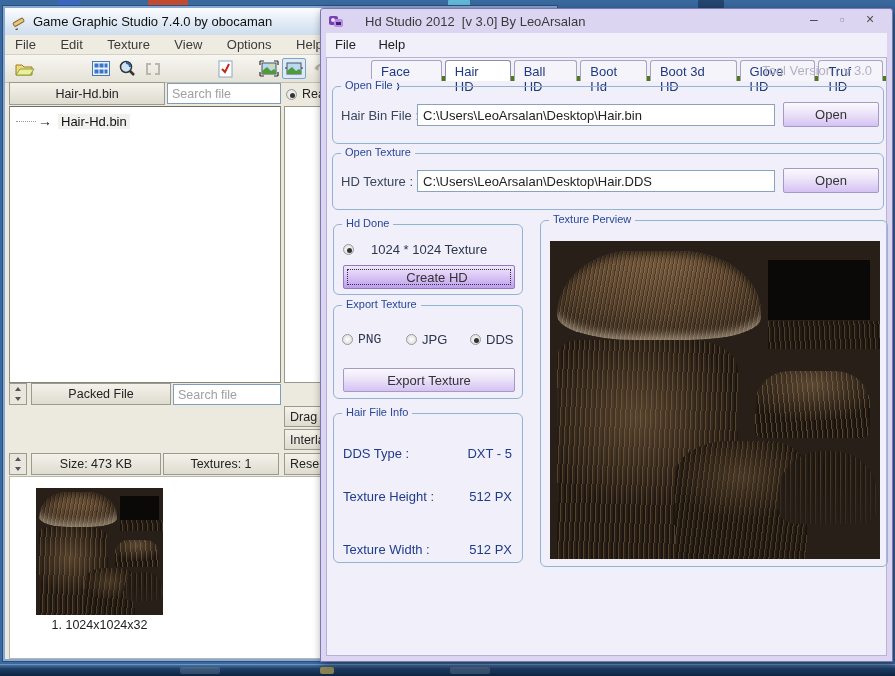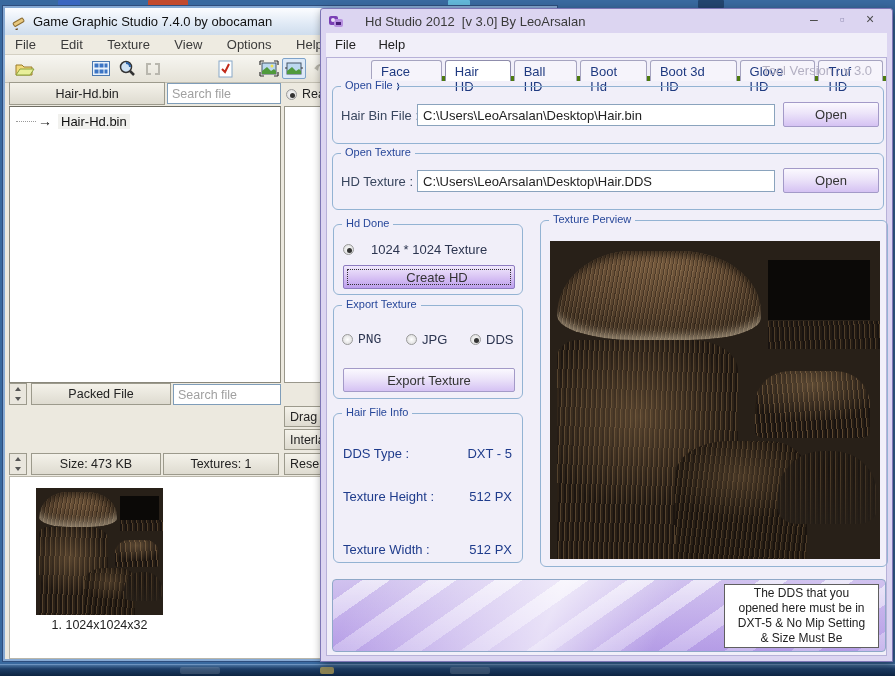--- a/index.html
+++ b/index.html
@@ -395,28 +395,20 @@
           <div class="fp1"></div>
           <div class="fp2"></div>
           <div class="fp3"></div>
           <div class="fp4"></div>
           <div class="fp5"></div>
           <div class="fp6"></div>
           <div class="fp7"></div>
         </div>
       </div>
 
-      <div class="banner" style="left:5px; top:521px; width:554px; height:73px;">
-        <div class="note" style="left:391px; top:4px; width:155px; height:64px;">
-          <div>The DDS that you</div>
-          <div>opened here must be in</div>
-          <div>DXT-5 &amp; No Mip Setting</div>
-          <div>&amp; Size Must Be</div>
-        </div>
-      </div>
 
     </div>
   </div>
 
   <div class="taskbar">
     <span class="tb-glint" style="left:180px; width:40px;"></span>
     <span class="tb-glint" style="left:320px; width:14px; background:rgba(240,200,80,.55);"></span>
     <span class="tb-glint" style="left:450px; width:40px;"></span>
   </div>
 

